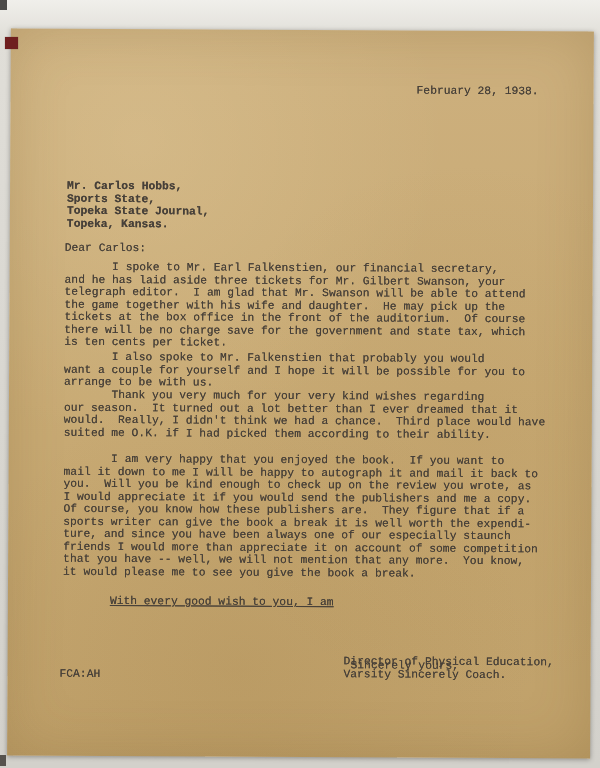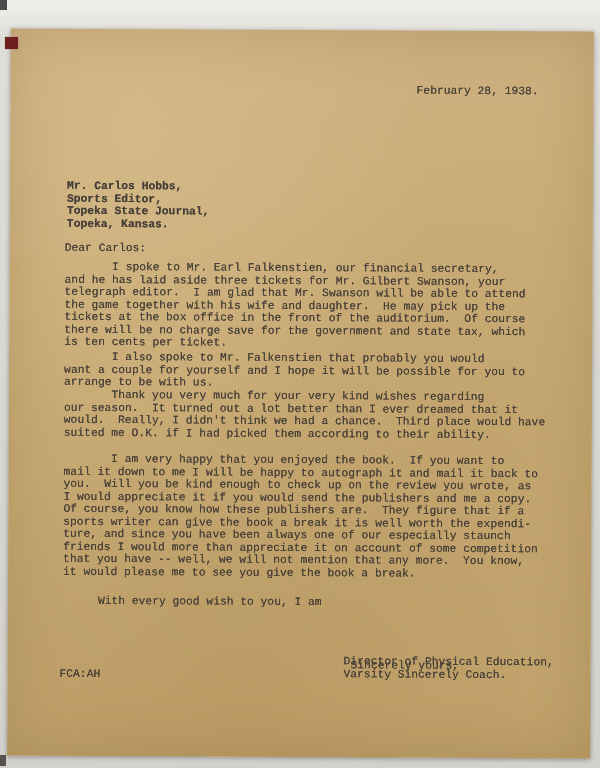--- a/index.html
+++ b/index.html
@@ -62,42 +62,42 @@
   .paper .block { position: absolute; }
   .date        { top: 54px;  left: 406px; white-space: pre; }
   .address     { top: 151px; left: 57px;  }
   .address .line { height: 12.5px; white-space: pre; font-weight: bold; }
   .salutation  { top: 213px; left: 55px;  white-space: pre; }
   .para        { left: 55px; width: 495px; white-space: pre-wrap; }
   .p1 { top: 232px; }
   .p2 { top: 322px; }
   .p3 { top: 360px; }
   .p4 { top: 424px; }
-  .closing-line { top: 566px; left: 90px; white-space: pre; }
+  .closing-line { top: 566px; left: 102px; white-space: pre; text-decoration: underline; }
   .valediction  { top: 629px; left: 343px; white-space: pre; }
   .sig-title    { top: 625px; left: 336px; }
   .sig-title .line { height: 12.5px; white-space: pre; }
   .initials     { top: 639px; left: 52px; white-space: pre; text-align: right; }
 </style>
 </head>
 <body>
 
 <div class="scan">
 
   <div class="corner-nub-top"></div>
   <div class="corner-nub-bottom"></div>
   <div class="calib-mark"></div>
 
   <div class="paper">
 
     <div class="block date">February 28, 1938.</div>
 
     <div class="block address">
       <div class="line">Mr. Carlos Hobbs,</div>
-      <div class="line">Sports Editor,</div>
+      <div class="line">Sports State,</div>
       <div class="line">Topeka State Journal,</div>
       <div class="line">Topeka, Kansas.</div>
     </div>
 
     <div class="block salutation">Dear Carlos:</div>
 
     <div class="block para p1">       I spoke to Mr. Earl Falkenstien, our financial secretary,
 and he has laid aside three tickets for Mr. Gilbert Swanson, your
 telegraph editor.  I am glad that Mr. Swanson will be able to attend
 the game together with his wife and daughter.  He may pick up the

